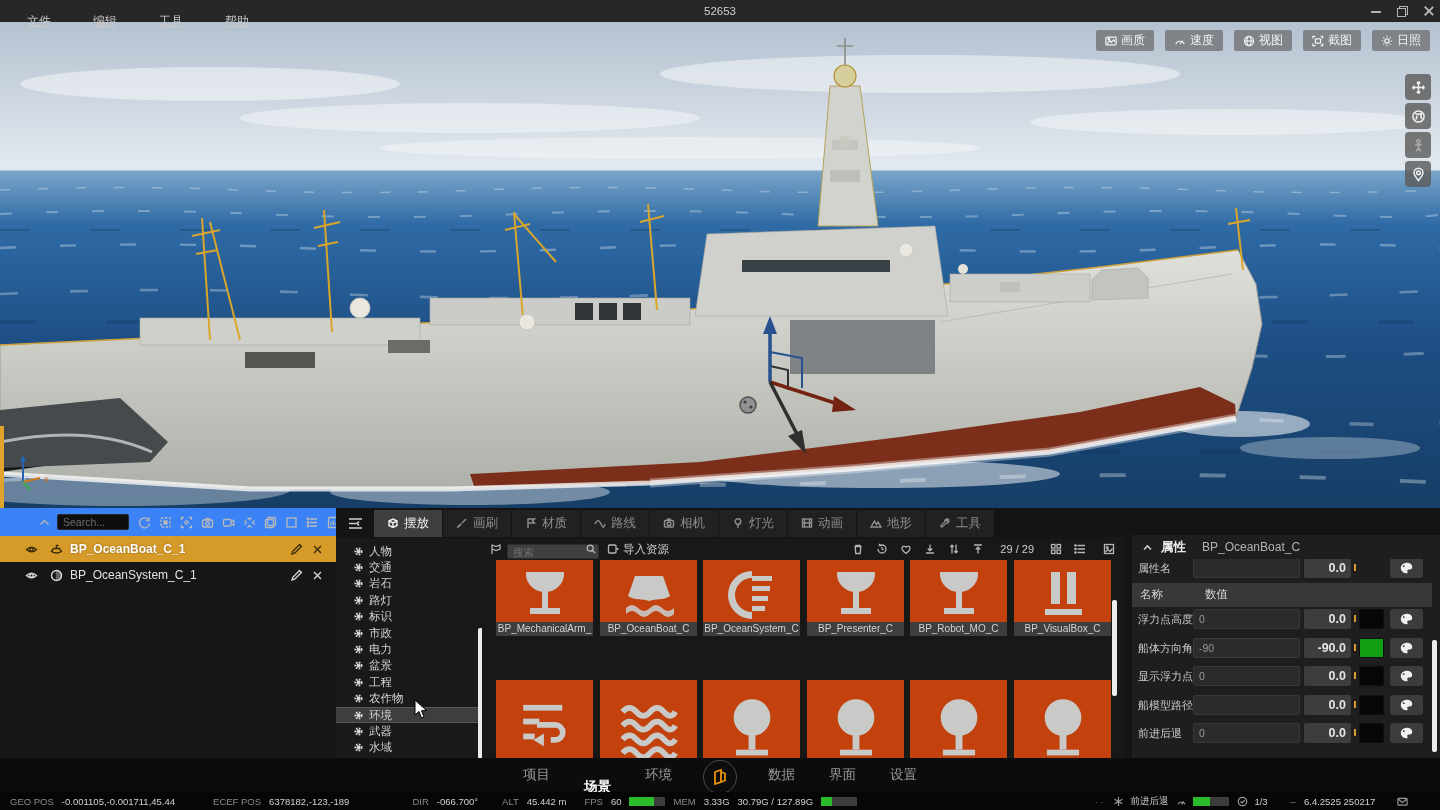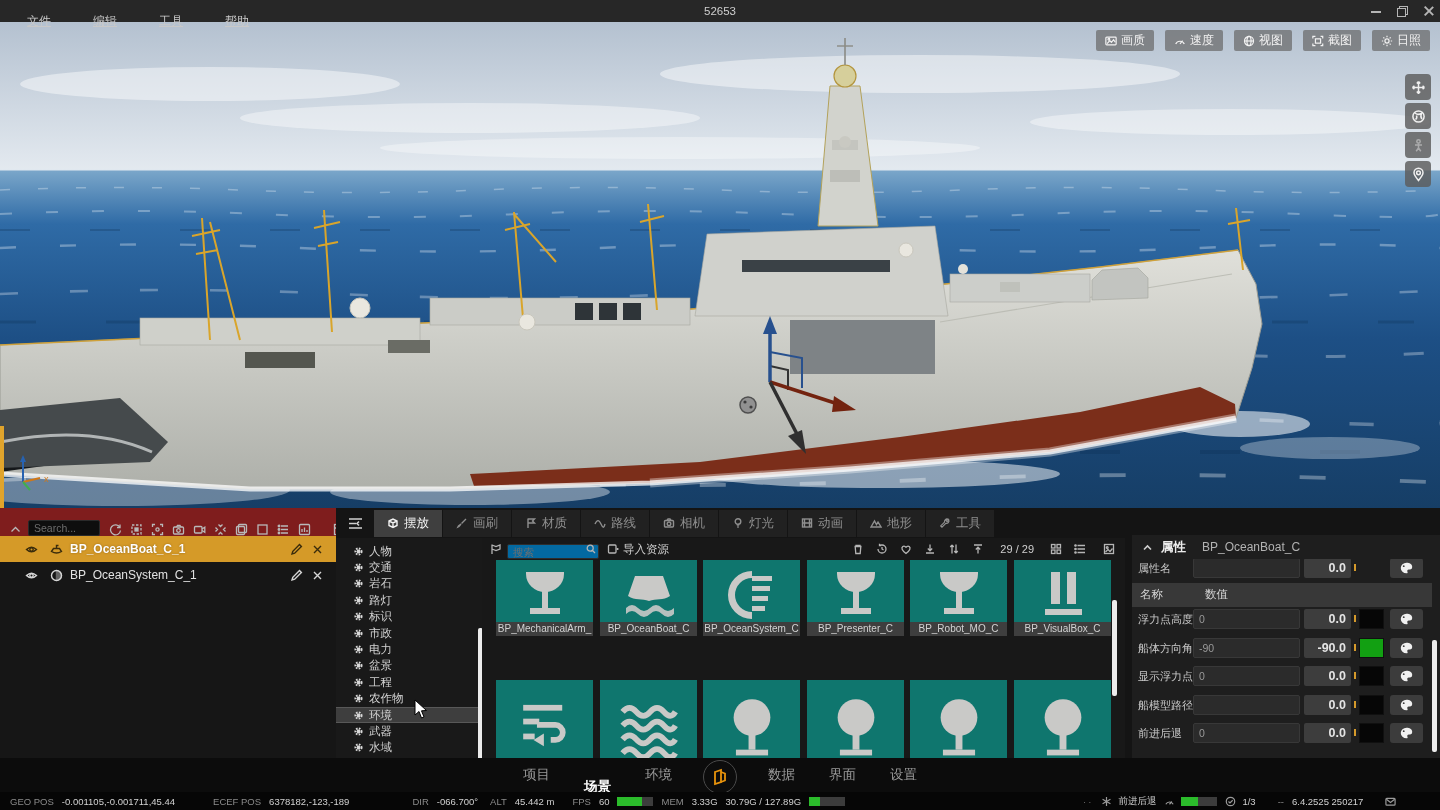--- a/index.html
+++ b/index.html
@@ -32,22 +32,22 @@
   .side-btn{width:26px;height:26px;border-radius:4px;background:rgba(92,92,92,.82);
     display:flex;align-items:center;justify-content:center;}
   .side-btn svg{width:15px;height:15px;stroke:#efefef;fill:none;stroke-width:1.5;}
   .side-btn.dim svg{opacity:.45;}
 
   
   .dock{position:absolute;top:508px;left:0;width:1440px;height:250px;background:#141414;}
 
   
   .outliner{position:absolute;left:0;top:0;width:336px;height:250px;background:#161616;}
-  .ol-toolbar{position:absolute;left:0;top:0;width:336px;height:28px;background:#7f1d1d;
-    display:flex;align-items:flex-end;}
+  .ol-toolbar{position:absolute;left:0;top:0;width:336px;height:28px;background:#3b82f6;
+    display:flex;align-items:center;padding-left:29px;}
   .ol-toolbar svg{width:13px;height:13px;stroke:#b9b9b9;fill:none;stroke-width:1.3;flex:none;}
   .ol-chevron{margin-left:9px;margin-right:6px;}
   .ol-search{width:72px;height:16px;background:#0e0e0e;border:1px solid #2a2a2a;border-radius:2px;
     color:#bdbdbd;font-size:10.5px;padding:0 5px;outline:none;margin-right:9px;}
   .ol-search::placeholder{color:#6d6d6d;}
   .ol-icons{display:flex;align-items:center;gap:8px;}
   .ol-grid-icon{margin-left:14px;}
   .ol-row{position:absolute;left:0;width:336px;height:26px;display:flex;align-items:center;font-size:12px;}
   .ol-row svg{width:13px;height:13px;flex:none;}
   .ol-row .eye{margin-left:25px;}
@@ -74,28 +74,28 @@
   .cat{height:16.4px;display:flex;align-items:center;color:#d2d2d2;font-size:11.5px;}
   .cat svg{width:9px;height:9px;margin:0 6px 0 18px;stroke:#d8d8d8;fill:none;stroke-width:2.2;flex:none;}
   .cat.hover{background:#3e3e3e;border-top:1px solid #585858;border-bottom:1px solid #585858;}
   .cat-scroll{position:absolute;left:142px;top:90px;width:5px;height:150px;background:#ececec;border-radius:2px;}
 
   .browser{position:absolute;left:146px;top:30px;width:643px;height:220px;background:#181818;}
   .br-header{position:absolute;left:0;top:0;width:643px;height:22px;display:flex;align-items:center;}
   .br-header svg{width:12px;height:12px;stroke:#b5b5b5;fill:none;stroke-width:1.3;flex:none;}
   .br-flag{margin-left:8px;margin-right:5px;}
   .br-search{position:relative;width:92px;height:15px;margin-right:8px;}
-  .br-search input{width:92px;height:15px;background:#0369a1;border:1px solid #2d2d2d;border-radius:2px;
+  .br-search input{width:92px;height:15px;background:#404040;border:1px solid #2d2d2d;border-radius:2px;
     color:#bdbdbd;font-size:10.5px;padding:0 16px 0 5px;outline:none;}
   .br-search input::placeholder{color:#6f6f6f;}
   .br-search svg{position:absolute;right:3px;top:2px;width:10px;height:10px;}
   .br-import{display:flex;align-items:center;gap:4px;color:#d0d0d0;font-size:11.5px;}
   .br-right{margin-left:auto;display:flex;align-items:center;gap:12px;margin-right:10px;}
   .br-count{color:#cfcfcf;font-size:11px;margin:0 4px;white-space:nowrap;}
-  .card{position:absolute;width:97px;background:#0f766e;}
+  .card{position:absolute;width:97px;background:#c2410c;}
   .card .glyph{display:flex;align-items:flex-end;justify-content:center;overflow:hidden;}
   .card .glyph svg{fill:#c9c9c7;stroke:none;}
   .card .name{height:14px;background:#3e3e3e;color:#d2d2d2;font-size:10px;line-height:14px;
     text-align:center;white-space:nowrap;overflow:hidden;}
   .br-scroll{position:absolute;left:630px;top:62px;width:5px;height:96px;background:#ececec;border-radius:2px;}
 
   
   .props{position:absolute;left:1132px;top:27px;width:308px;height:223px;background:#1e1e1e;overflow:hidden;}
   .pr-header{position:absolute;left:0;top:0;width:308px;height:24px;background:#1e1e1e;z-index:3;
     display:flex;align-items:center;}
@@ -901,21 +901,21 @@
     <span class="nav-item">设置</span>
   </div>
 
   <div class="statusbar">
     <span class="sb-label" style="margin-left:10px">GEO POS</span>
     <span>-0.001105,-0.001711,45.44</span>
     <span class="sb-label" style="margin-left:30px">ECEF POS</span>
     <span>6378182,-123,-189</span>
     <span class="sb-label" style="margin-left:55px">DIR</span>
     <span>-066.700°</span>
-    <span class="sb-label" style="margin-left:4px">ALT</span>
+    <span class="sb-label" style="margin-left:16px">ALT</span>
     <span>45.442 m</span>
     <span class="sb-label" style="margin-left:10px">FPS</span>
     <span>60</span>
     <div class="meter">
         <i style="width:68%"></i>
       </div>
     <span class="sb-label">MEM</span>
     <span>3.33G</span>
     <span>30.79G / 127.89G</span>
     <div class="meter">

